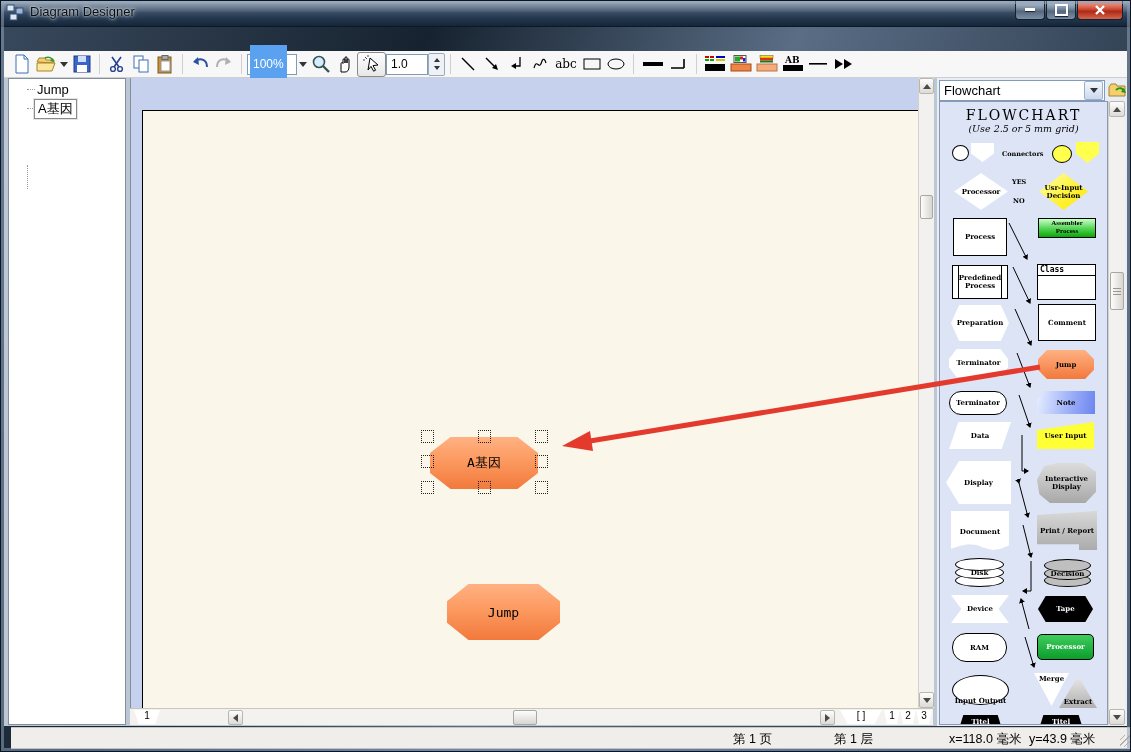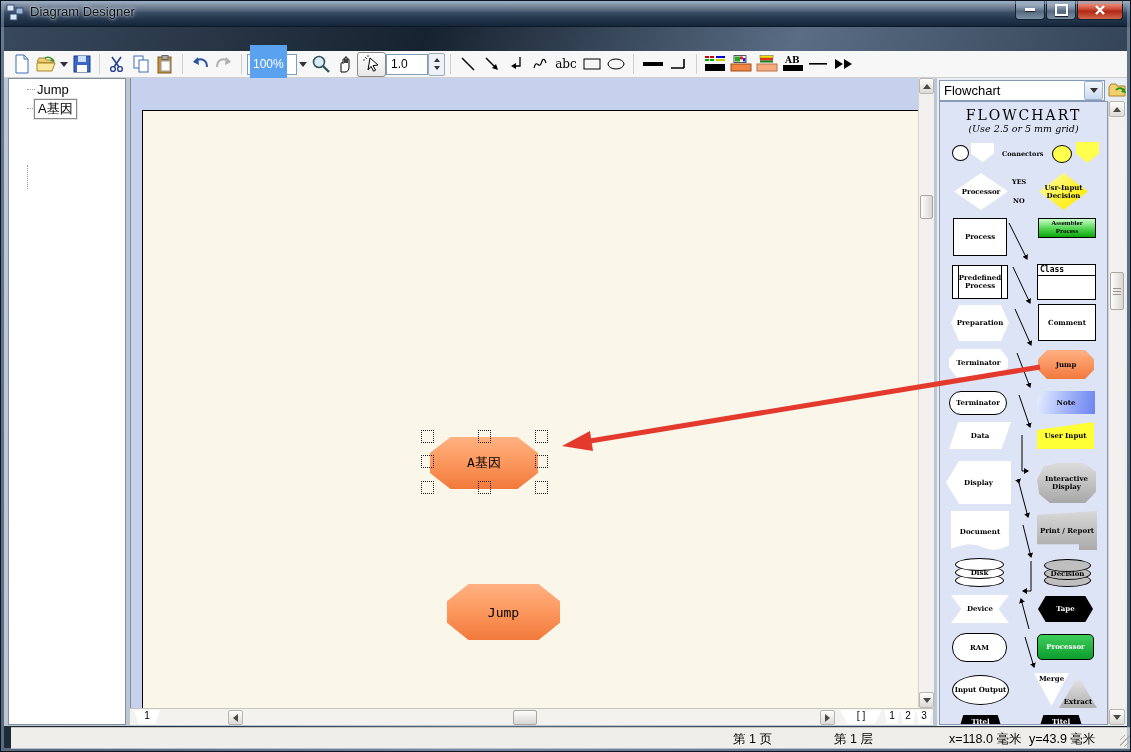--- a/index.html
+++ b/index.html
@@ -566,21 +566,21 @@
 
     <div class="pit" style="left:12px;top:531px;width:55px;height:29px;">
       <div class="sh sh-stadium" style="border-radius:14px;"></div>
         <span class="lbl">RAM</span>
       </div>
     <div class="pit white-text" style="left:97px;top:532px;width:57px;height:26px;">
       <div class="sh sh-proc"></div>
         <span class="lbl">Processor</span>
       </div>
 
-    <div class="pit" style="left:12px;top:573px;width:57px;height:30px;">
+    <div class="pit" style="left:12px;top:573px;width:57px;height:30px;align-items:flex-end;">
       <div class="sh sh-ellipse"></div>
         <span class="lbl">Input Output</span>
       </div>
     <div class="pit" style="left:94px;top:571px;width:35px;height:33px;align-items:flex-start;">
       <div class="sh sh-tri-dn"></div>
         <span class="lbl" style="margin-top:2px;">Merge</span>
       </div>
     <div class="pit" style="left:119px;top:574px;width:38px;height:32px;align-items:flex-end;">
       <div class="sh sh-tri-up"></div>
         <span class="lbl" style="margin-bottom:2px;">Extract</span>

